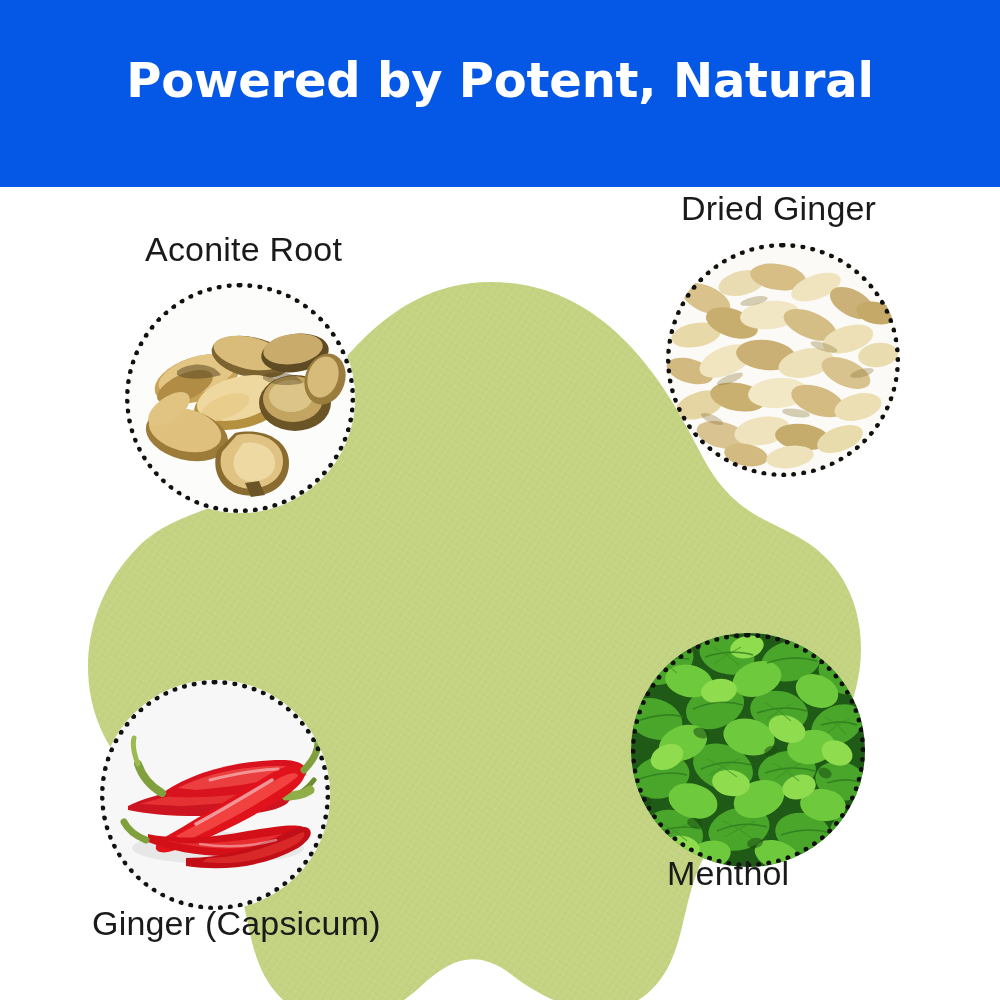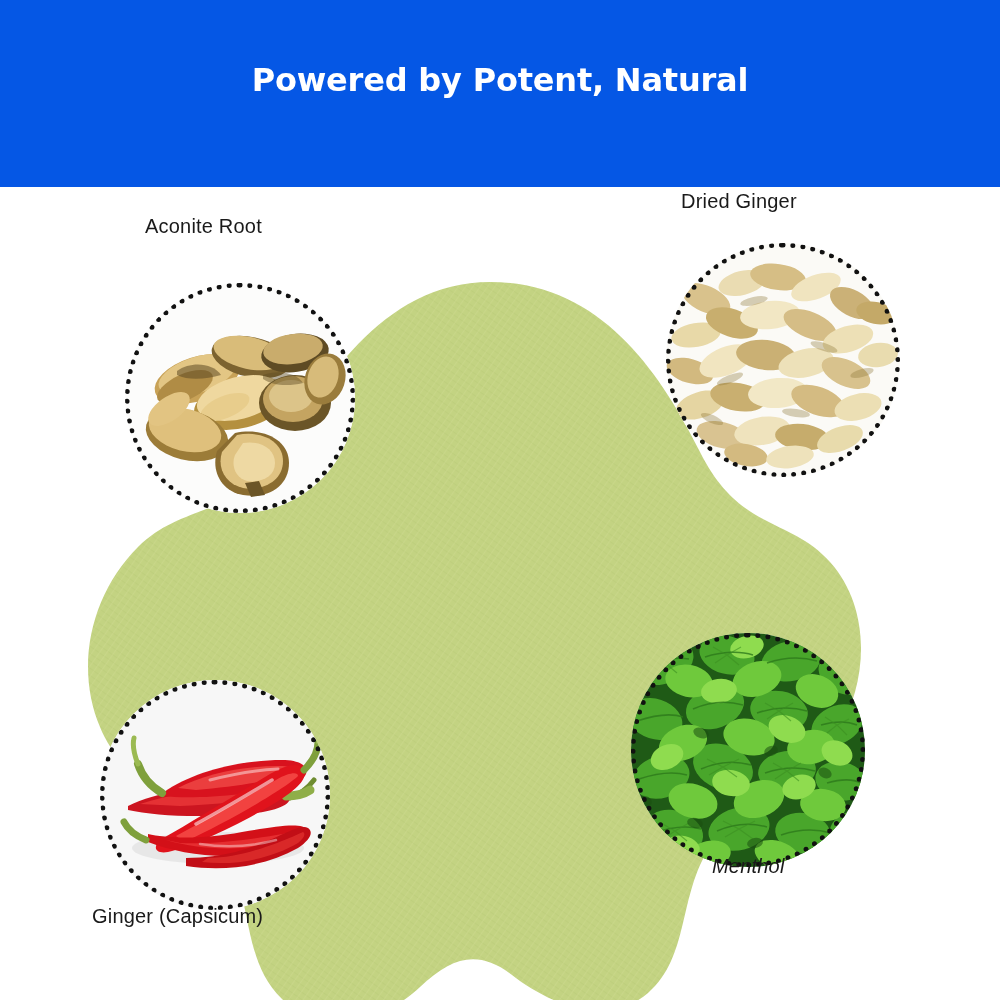--- a/index.html
+++ b/index.html
@@ -26,21 +26,21 @@
     background:#0557E5;
     display:flex;
     flex-direction:column;
     align-items:center;
     justify-content:center;
   }
   .title-line {
     color:#FFFFFF;
     font-family:"DejaVu Sans", sans-serif;
     font-weight:bold;
-    font-size:32px;
+    font-size:48px;
     line-height:1.0;
     letter-spacing:-0.2px;
     text-align:left;
     white-space:nowrap;
   }
   #title-line-1 { margin-bottom:28px; }
 
   
   #stage {
     position:absolute;
@@ -71,21 +71,21 @@
     position:absolute;
     border-radius:50%;
     pointer-events:none;
   }
 
   .node-label {
     position:absolute;
     color:#1A1A1A;
     font-family:"Liberation Sans", sans-serif;
     font-weight:400;
-    font-size:20px;
+    font-size:34px;
     line-height:1.1;
     white-space:nowrap;
     letter-spacing:0.2px;
   }
 </style>
 </head>
 <body>
 
 <div id="poster">
 
@@ -120,21 +120,21 @@
                      C 320,202 380,95 490,95 Z"></path>
           </clipPath>
         </defs>
         <g clip-path="url(#blobClip)">
           <rect x="0" y="0" width="1000" height="813" fill="url(#weave)"></rect>
         </g>
       </svg>
     </div>
 
     <div class="node">
-      <div class="node-label" style="left:145px; top:28px;">Aconite Root</div>
+      <div class="node-label" style="left:145px; top:44px;">Aconite Root</div>
 
       <div class="photo-circle" style="left:125px; top:96px; width:230px; height:230px;">
         <svg viewBox="0 0 230 230">
           <rect width="230" height="230" fill="#FCFCFB"></rect>
           <g>
             <ellipse cx="72" cy="96" rx="44" ry="22" fill="#C8A257" transform="rotate(-18 72 96)"></ellipse>
             <ellipse cx="72" cy="92" rx="40" ry="18" fill="#E3C684" transform="rotate(-18 72 92)"></ellipse>
             <ellipse cx="60" cy="104" rx="30" ry="13" fill="#B08C45" transform="rotate(-24 60 104)"></ellipse>
             <ellipse cx="126" cy="74" rx="40" ry="20" fill="#7C6330" transform="rotate(12 126 74)"></ellipse>
             <ellipse cx="124" cy="70" rx="36" ry="16" fill="#D9BC79" transform="rotate(12 124 70)"></ellipse>
@@ -352,17 +352,17 @@
               <ellipse cx="124" cy="210" rx="8" ry="5" transform="rotate(-10 124 210)"></ellipse>
               <ellipse cx="14" cy="168" rx="7" ry="5" transform="rotate(16 14 168)"></ellipse>
             </g>
           </g>
         </svg>
       </div>
 
       <div class="dot-ring" style="left:631px; top:446px; width:234px; height:234px;
                   border:5px dotted #111111;"></div>
 
-      <div class="node-label" style="left:712px; top:668px;font-style:italic;">Menthol</div>
+      <div class="node-label" style="left:667px; top:668px;">Menthol</div>
     </div>
 
   </div>
 </div>
 
 </body></html>

